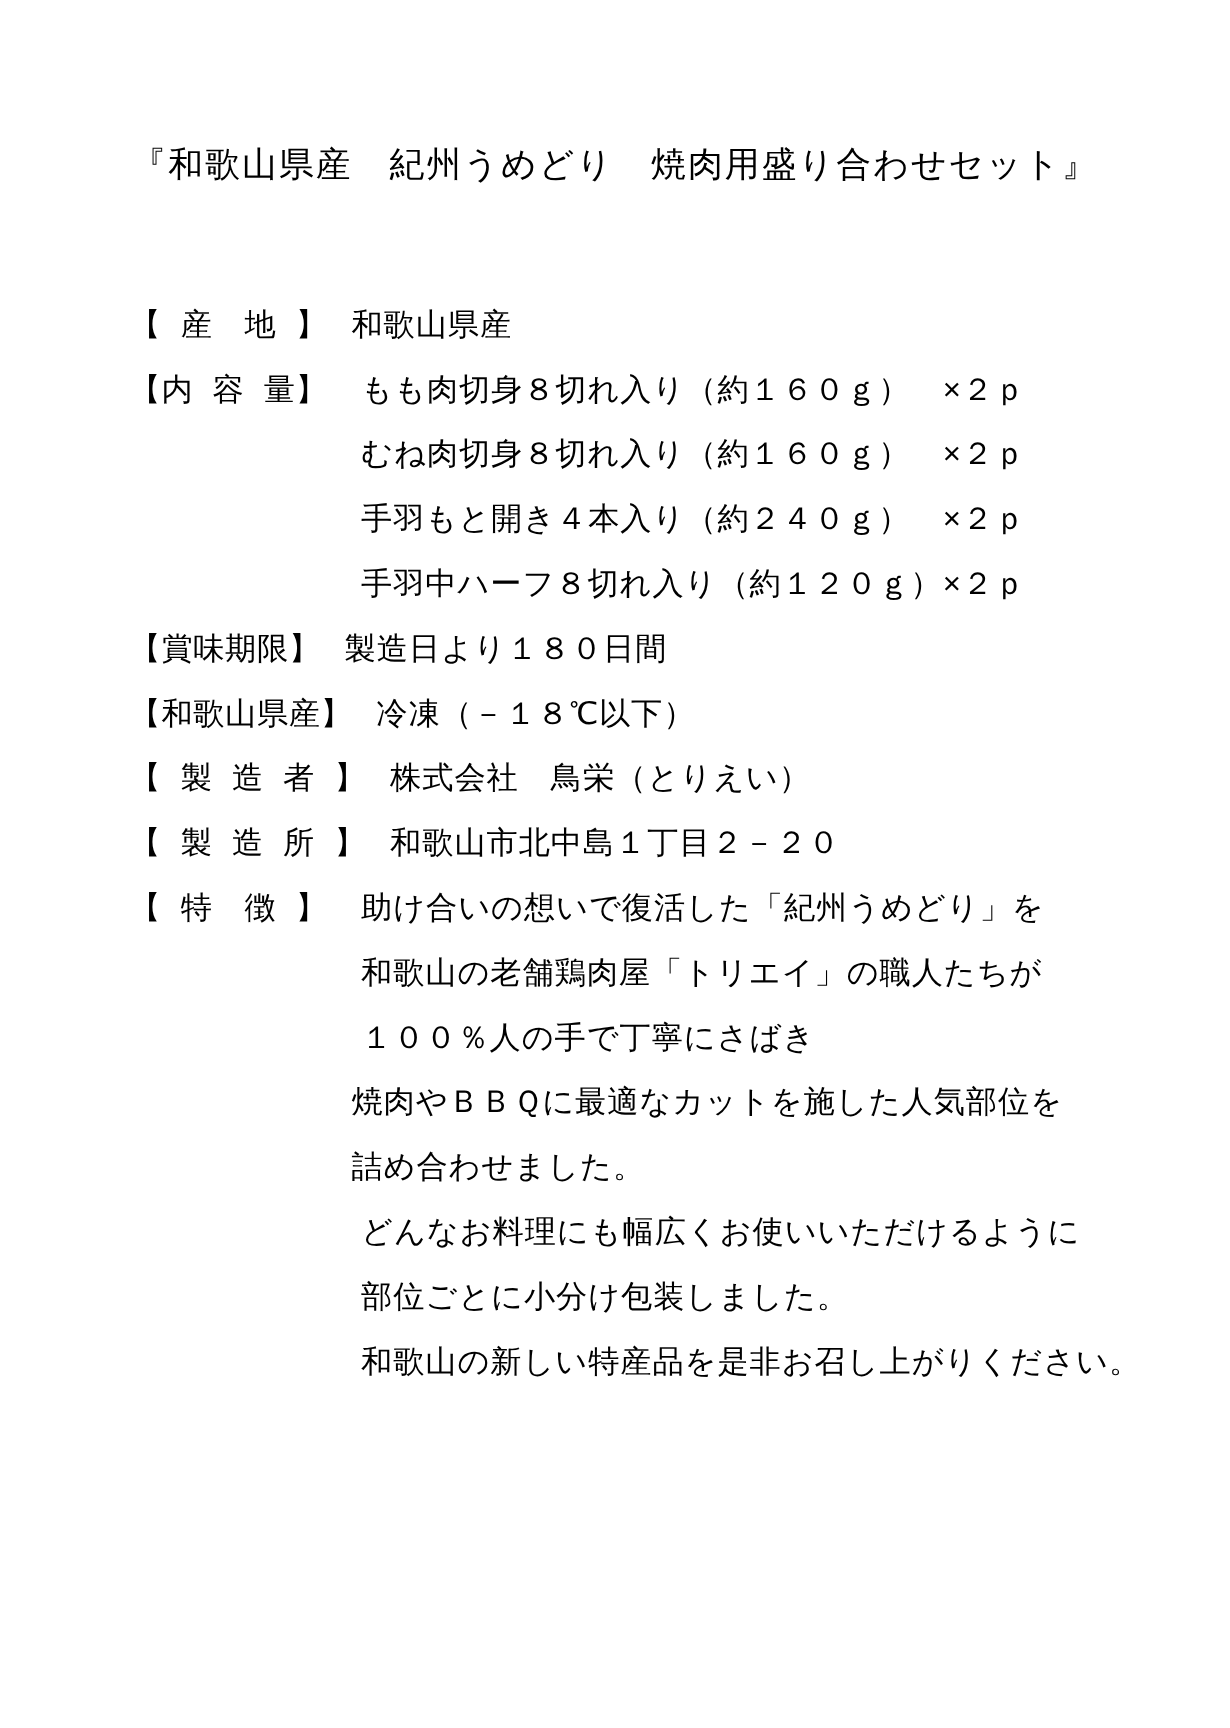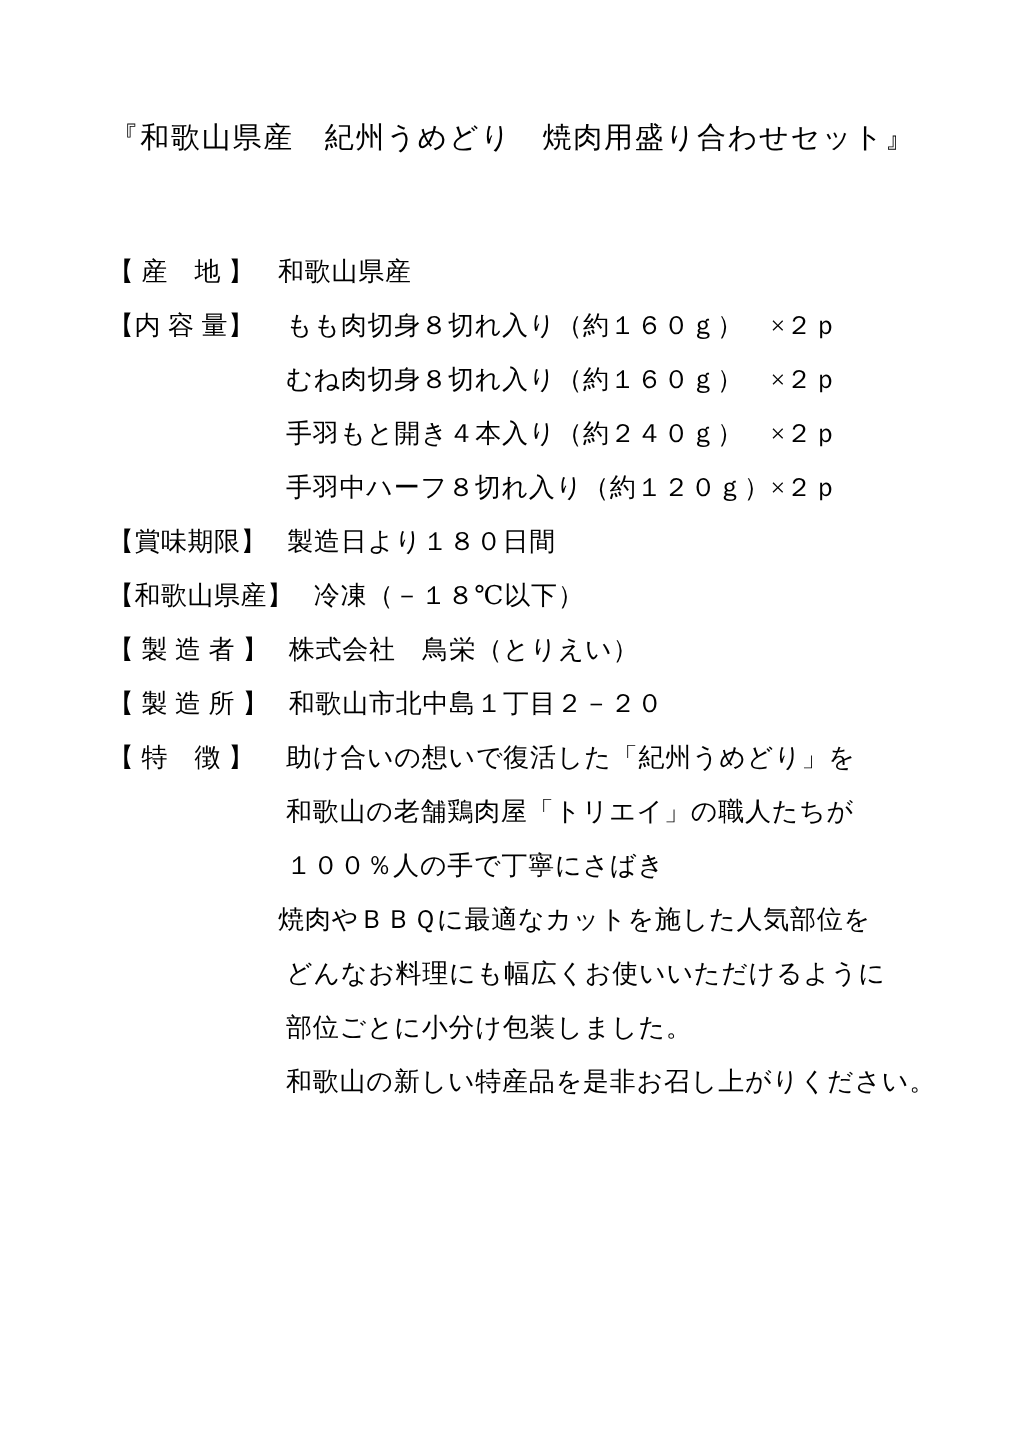--- a/index.html
+++ b/index.html
@@ -33,20 +33,21 @@
   .rows {
     position: absolute;
     top: 245px;
     left: 108px;
     width: 860px;
   }
   .row {
     display: flex;
     align-items: baseline;
     min-height: 54px;
+    font-family: Liberation Mono, monospace;
   }
   .row-label {
     flex: 0 0 150px;
     font-size: 26px;
     letter-spacing: 0.02em;
     white-space: pre;
     line-height: 54px;
   }
   .row-values {
     flex: 1 1 auto;
@@ -126,20 +127,21 @@
       </div>
     </div>
 
     <div class="row">
       <div class="row-label">【 特　徴 】</div>
       <div class="row-values feature-lines">
         <div class="value-line hang">助け合いの想いで復活した「紀州うめどり」を</div>
         <div class="value-line hang">和歌山の老舗鶏肉屋「トリエイ」の職人たちが</div>
         <div class="value-line hang">１００％人の手で丁寧にさばき</div>
         <div class="value-line hang-less">焼肉やＢＢＱに最適なカットを施した人気部位を</div>
+        <div class="value-line hang-less">詰め合わせました。</div>
         <div class="value-line hang">どんなお料理にも幅広くお使いいただけるように</div>
         <div class="value-line hang">部位ごとに小分け包装しました。</div>
         <div class="value-line hang">和歌山の新しい特産品を是非お召し上がりください。</div>
       </div>
     </div>
 
   </div>
 </div>
 
 </body></html>

